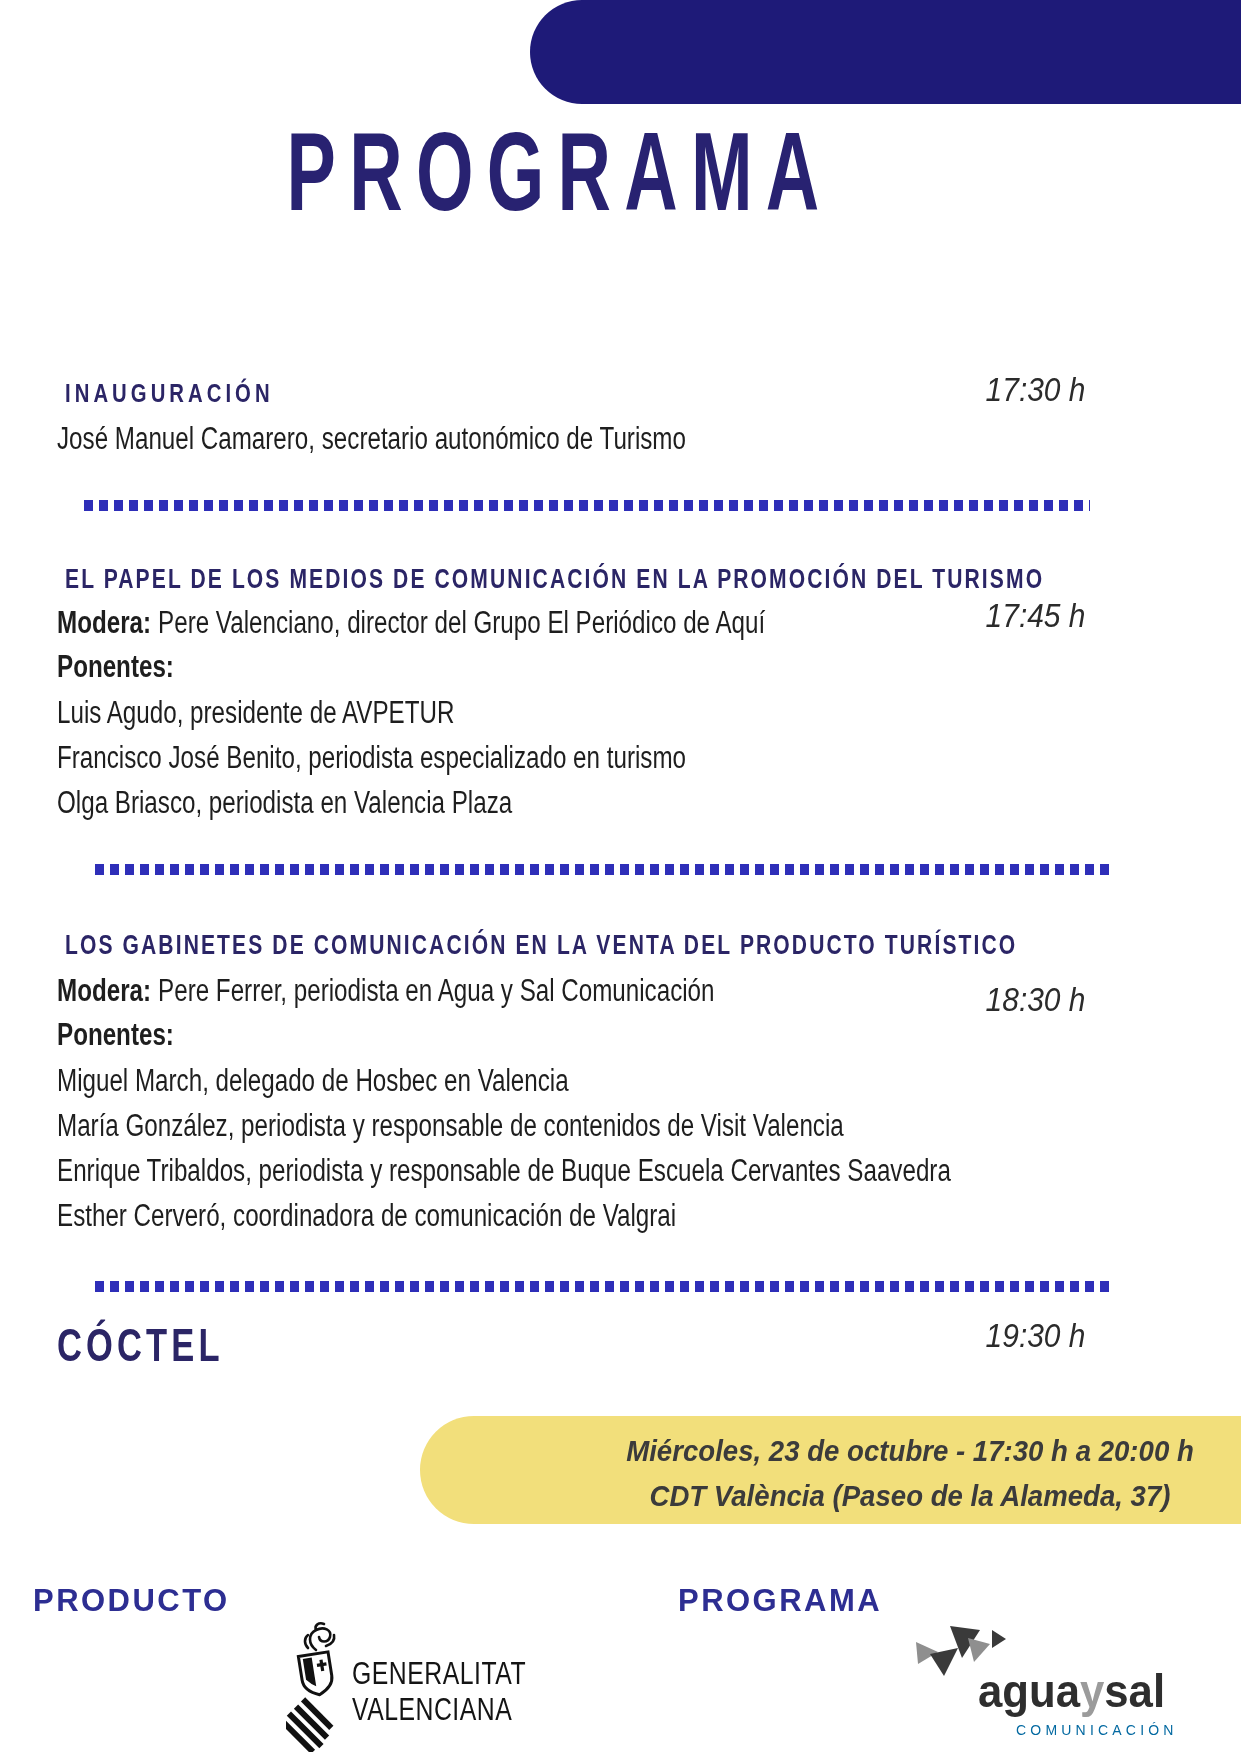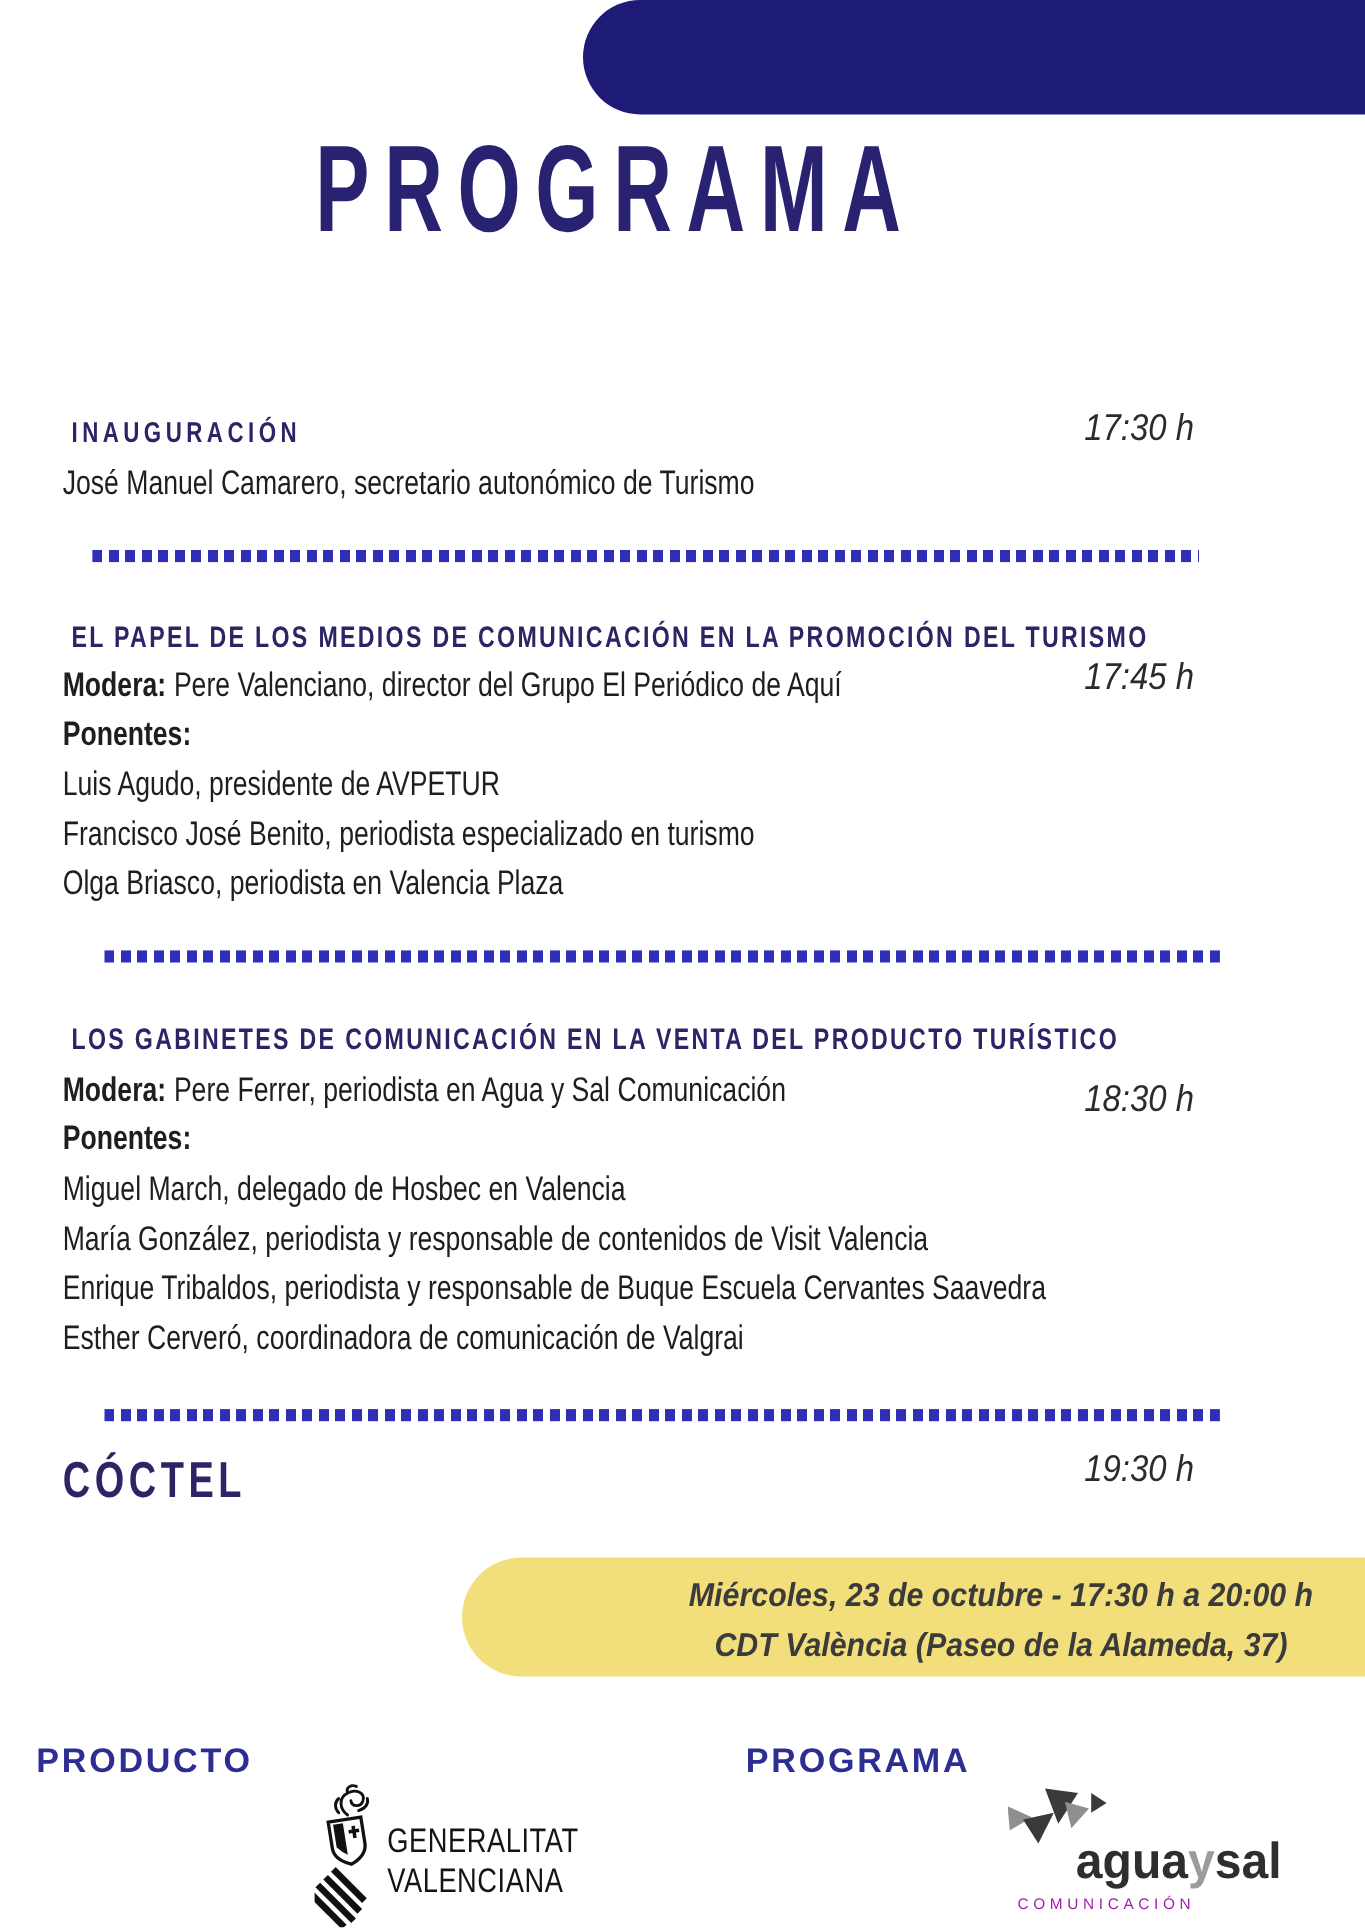--- a/index.html
+++ b/index.html
@@ -77,22 +77,22 @@
     letter-spacing:0.02em; color:#141414; transform:scaleX(0.80); transform-origin:left top;
     white-space:nowrap;
   }
   .as-tri{position:absolute; left:916px; top:1618px;}
   .as-word{
     position:absolute; left:978px; top:1664px; font-size:46px; font-weight:700;
     color:#2e2e2e; transform:scaleX(0.95); transform-origin:left top; white-space:nowrap;
   }
   .as-word .gray{color:#9b9b9b;}
   .as-tag{
-    position:absolute; left:925px; top:1722px; font-size:14px; letter-spacing:0.30em;
-    color:#a21caf; white-space:nowrap;
+    position:absolute; left:1016px; top:1722px; font-size:14px; letter-spacing:0.30em;
+    color:#0369a1; white-space:nowrap;
   }
 </style>
 </head>
 <body>
 
 <div class="page">
 
   <div class="pill"></div>
 
   <div class="title-wrap">

